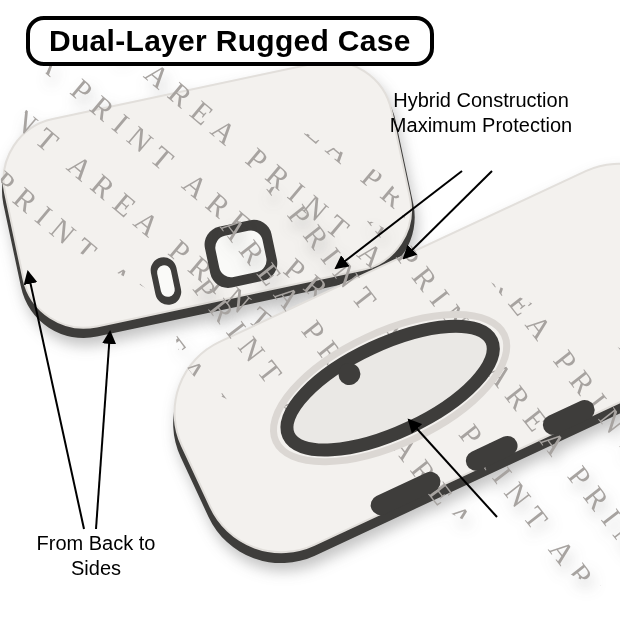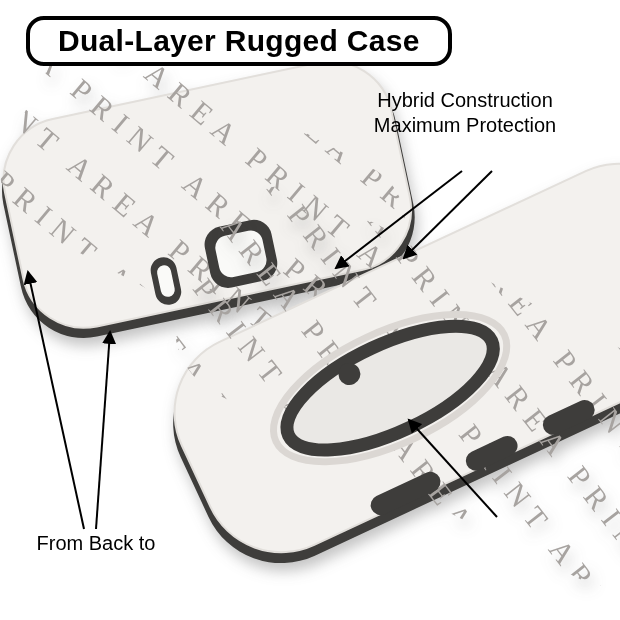--- a/index.html
+++ b/index.html
@@ -6,27 +6,27 @@
   body {
     position:relative; background:#ffffff; overflow:hidden;
     font-family:"Liberation Sans", sans-serif; color:#000;
   }
   .stage { position:absolute; inset:0; width:620px; height:620px; }
   svg.scene { position:absolute; left:0; top:0; }
 
   .title-box {
     position:absolute; left:26px; top:16px;
     border:4px solid #000; border-radius:18px;
-    padding:4px 28px; background:#fff;
+    padding:4px 19px; background:#fff;
     font-size:30px; font-weight:bold; letter-spacing:0.3px;
     white-space:nowrap;
   }
 
   .annotation { position:absolute; text-align:center; font-size:20px; line-height:1.26; }
-  .ann-hybrid   { left:336px; top:88px;  width:258px; }
+  .ann-hybrid   { left:352px; top:88px;  width:258px; }
   .ann-fullbody { left:6px;   top:531px; width:180px; }
   .ann-camera   { left:396px; top:519px; width:218px; }
 
   .pattern text {
     font-family:"Liberation Serif", serif;
     font-size:30px; letter-spacing:9px; font-weight:500;
   }
   .case-shadow { filter: drop-shadow(3px 8px 7px rgba(60,60,60,0.30)); }
   .case-body { stroke:#e2dfdb; stroke-width:2; }
   line.callout { stroke-width:2; }
@@ -128,16 +128,17 @@
     <span>Dual-Layer Rugged Case</span>
   </div>
 
   <div class="annotation ann-hybrid">
     <div>Hybrid Construction</div>
     <div>Maximum Protection</div>
   </div>
 
   <div class="annotation ann-fullbody">
     <div>From Back to</div>
+    <div>Sides</div>
   </div>
 
 
 </div>
 
 </body></html>

